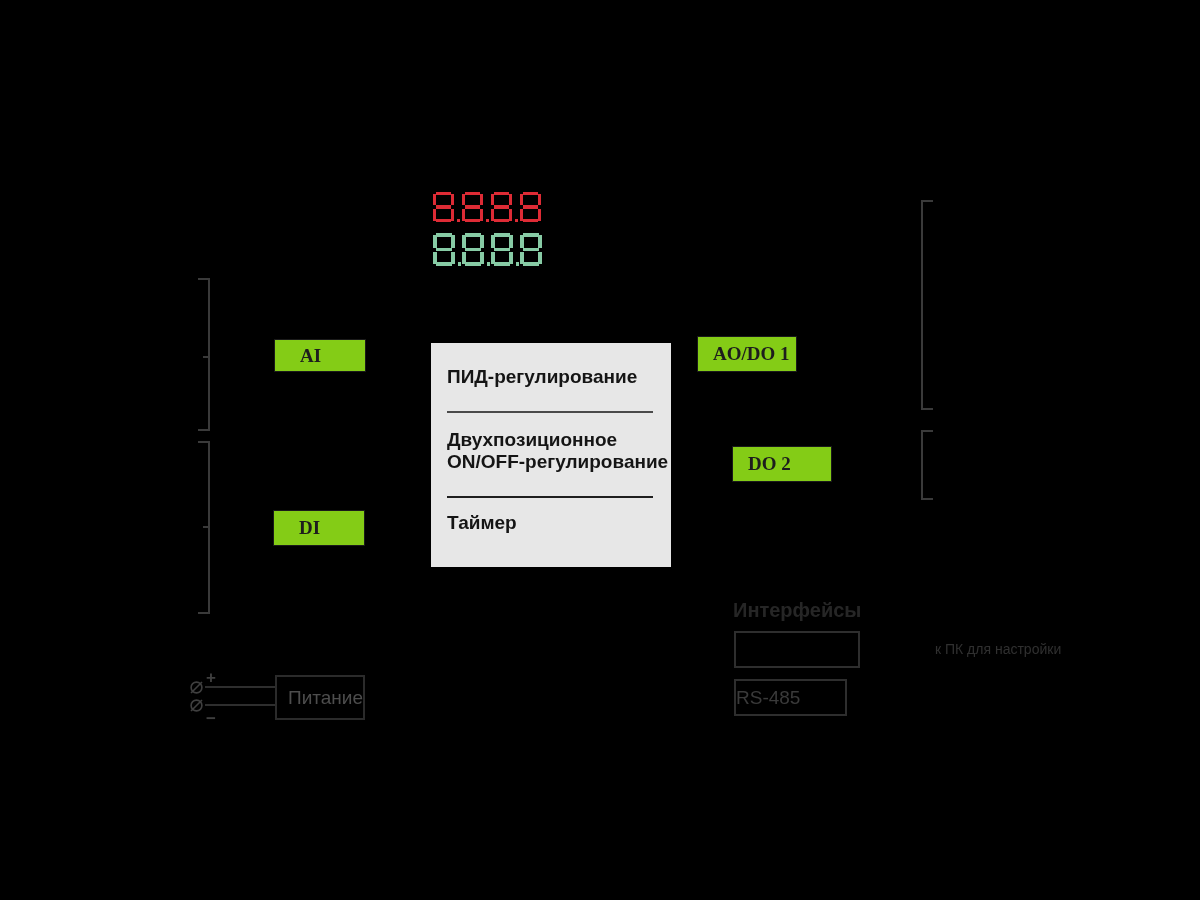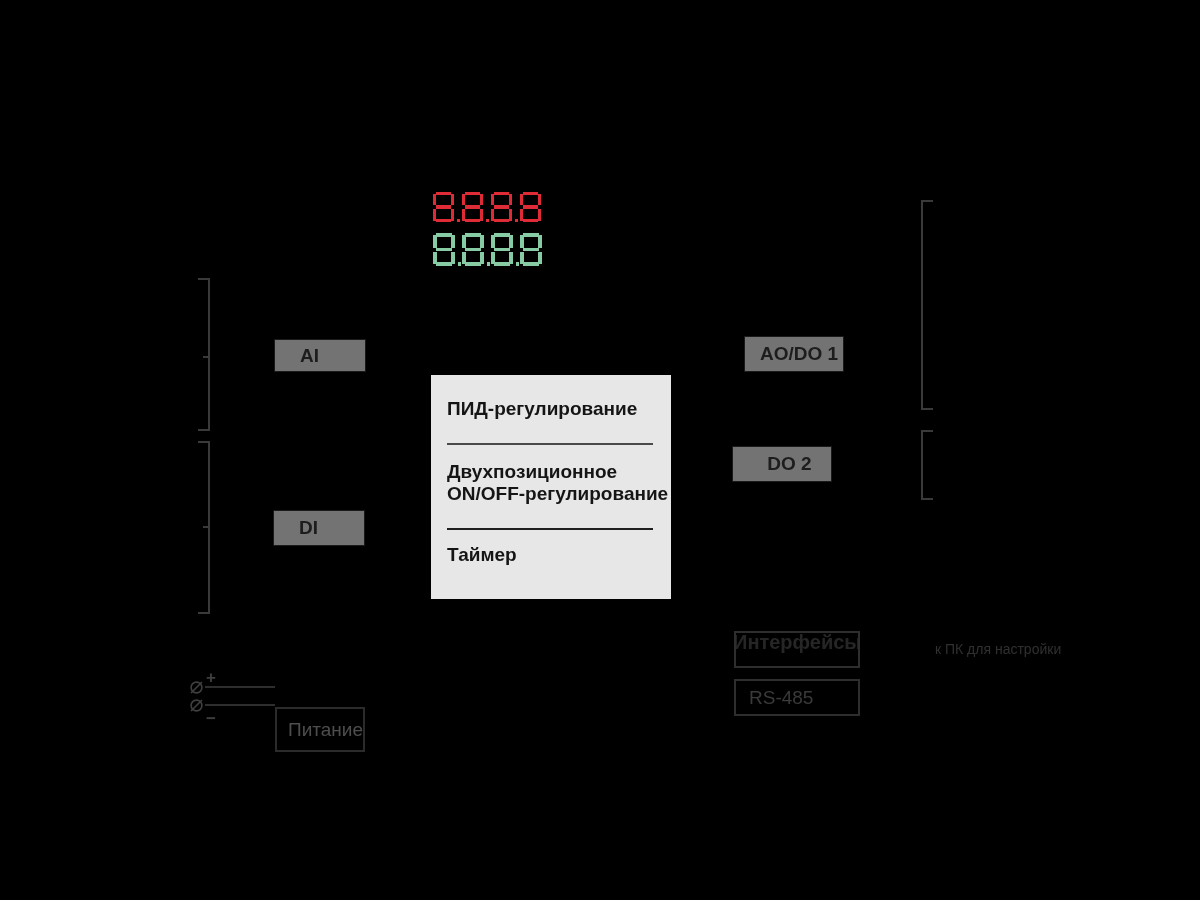--- a/index.html
+++ b/index.html
@@ -1,20 +1,20 @@
 <!DOCTYPE html>
 <html><head>
 <meta charset="utf-8">
 <style>
   html,body{margin:0;padding:0;background:#000;}
   .stage{
     position:relative;width:1200px;height:900px;background:#000;overflow:hidden;
     font-family:"Liberation Sans",sans-serif;
   }
-  .abs{position:absolute;margin-top:32px;}
+  .abs{position:absolute;}
 
   
   .display{position:absolute;display:flex;}
   .sseg-digit{position:relative;display:inline-block;}
   .display-red .sseg-digit{width:21px;height:30px;margin-right:8px;}
   .display-green .sseg-digit{width:22px;height:33px;margin-right:7px;}
   .sg{position:absolute;background:currentColor;display:block;}
   .sg-a{left:14%;right:14%;top:0;height:11%;}
   .sg-g{left:14%;right:14%;top:44.5%;height:11%;}
   .sg-d{left:14%;right:14%;bottom:0;height:11%;}
@@ -31,43 +31,43 @@
   .lbracket1{left:198px;top:278px;width:10px;height:149px;}
   .lbracket2{left:198px;top:441px;width:10px;height:169px;}
   .rbracket1{left:921px;top:200px;width:10px;height:206px;}
   .rbracket2{left:921px;top:430px;width:10px;height:66px;}
   .tick{position:absolute;background:#3a3a3a;height:2px;}
   .ltick1{left:203px;top:356px;width:6px;}
   .ltick2{left:203px;top:526px;width:6px;}
 
   
   .io-box{
-    position:absolute;background:#737373;border:1.5px solid #1a1a1a;
+    position:absolute;background:#84cc16;border:1.5px solid #1a1a1a;
     font-weight:bold;font-size:19px;color:#1d1d1d;box-sizing:border-box;
-    display:flex;align-items:center;
+    display:flex;align-items:center;font-family:Liberation Serif, serif;
   }
   .ai-box{left:274px;top:339px;width:92px;height:33px;padding-left:25px;}
   .di-box{left:273px;top:510px;width:92px;height:36px;padding-left:25px;}
-  .aodo1-box{left:744px;top:336px;width:100px;height:36px;padding-left:15px;}
-  .do2-box{left:732px;top:446px;width:100px;height:36px;padding-left:15px;justify-content:center;}
+  .aodo1-box{left:697px;top:336px;width:100px;height:36px;padding-left:15px;}
+  .do2-box{left:732px;top:446px;width:100px;height:36px;padding-left:15px;}
 
   
   .panel{left:431px;top:343px;width:240px;height:224px;background:#e7e7e7;}
   .fn{position:absolute;left:16px;font-weight:bold;font-size:19px;color:#151515;line-height:1.18;}
   .fn1{top:23px;}
   .fn2{top:86px;}
   .fn3{top:169px;}
   .fn-div{position:absolute;left:16px;width:206px;height:2px;}
   .fn-div1{top:68px;background:#4a4a4a;}
   .fn-div2{top:153px;background:#1f1f1f;}
 
   
   .if-title{left:733px;top:599px;font-size:20px;font-weight:bold;color:#262626;}
   .if-box{position:absolute;border:2px solid #2e2e2e;width:109px;height:33px;box-sizing:content-box;
-          font-size:19px;color:#3a3a3a;line-height:33px;padding-left:13px;}
+          font-size:19px;color:#3a3a3a;line-height:33px;padding-left:0;}
   .if-box1{left:734px;top:631px;padding-left:0;width:122px;}
   .if-box2{left:734px;top:679px;}
   .if-note{position:absolute;left:935px;height:37px;line-height:37px;font-size:14px;color:#303030;}
   .if-note1{top:631px;}
   .if-note2{top:679px;}
 
   
   .pw-term{position:absolute;width:15px;height:15px;color:#3f3f3f;}
   .pw-term1{left:189px;top:680px;}
   .pw-term2{left:189px;top:698px;}

